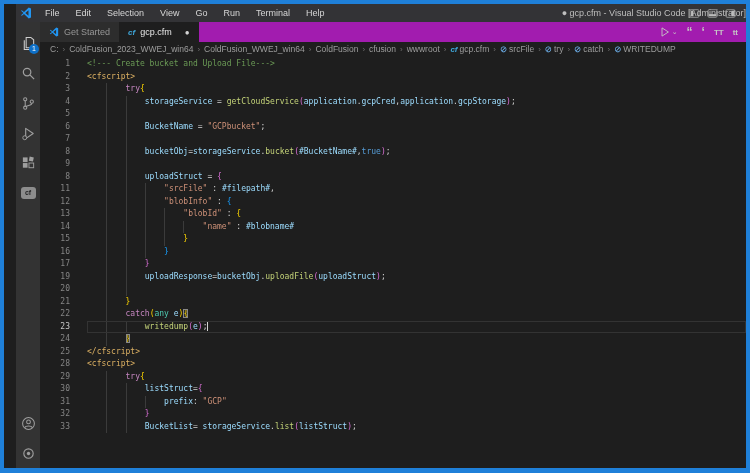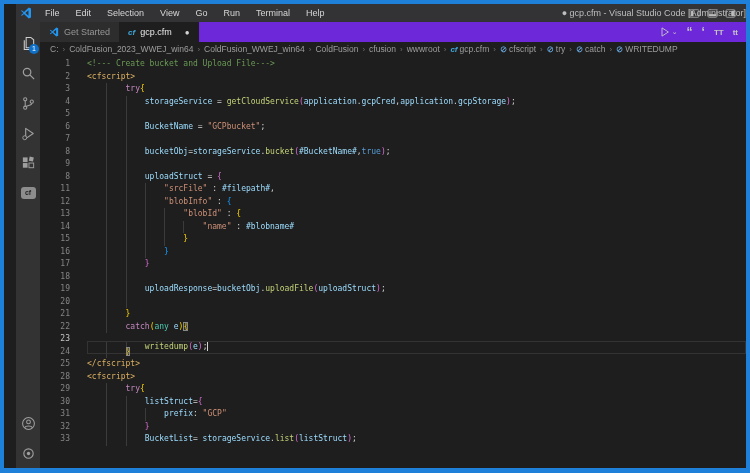--- a/index.html
+++ b/index.html
@@ -28,21 +28,21 @@
               position:relative; }
   .act-item svg { width:15px; height:15px; }
   .badge { position:absolute; right:1px; bottom:4px; width:10px; height:10px; border-radius:50%;
            background:#0e70c8; color:#fff; font-size:7px; line-height:10px; text-align:center; }
   .cf-box { width:15px; height:12px; background:#8d8d8d; border-radius:3px; color:#252526;
             font-size:7px; font-weight:bold; text-align:center; line-height:12px; }
   .act-bottom { margin-top:auto; display:flex; flex-direction:column; align-items:center; }
 
   
   .editor-col { flex:1; display:flex; flex-direction:column; min-width:0; background:#1e1e1e; }
-  .tabbar { height:20px; flex:0 0 20px; background:#6d28d9; display:flex; align-items:stretch; }
+  .tabbar { height:20px; flex:0 0 20px; background:#a21caf; display:flex; align-items:stretch; }
   .tab { display:flex; align-items:center; gap:5px; padding:0 9px; font-size:9px; cursor:default; }
   .tab.inactive { background:#2d2d2d; color:#969696; }
   .tab.active { background:#1e1e1e; color:#e8e8e8; }
   .tab .file-icon { font-size:8px; font-style:italic; font-weight:bold; color:#3fa9dd; }
   .tab .vsc-ic { width:10px; height:10px; }
   .dirty-dot { font-size:8px; color:#d4d4d4; margin-left:8px; }
   .tab-actions { margin-left:auto; display:flex; align-items:center; gap:9px; padding-right:8px;
                  color:#c5c5c5; }
   .tab-action { font-size:9px; display:flex; align-items:center; color:#c5c5c5; }
   .tab-action.quotes { font-size:12px; font-weight:bold; line-height:8px; }
@@ -58,21 +58,21 @@
   .bc-cf { font-style:italic; font-weight:bold; color:#3fa9dd; font-size:8px; }
   .bc-sym { color:#75beff; font-size:8.5px; line-height:8px; }
 
   
   .code-area { flex:1; overflow:hidden; padding-top:2px; font-family:"DejaVu Sans Mono", monospace;
                font-size:8px; cursor:text; }
   .line { display:flex; height:12.5px; line-height:12.5px; white-space:pre; }
   .gutter { flex:0 0 47px; text-align:right; padding-right:17px; color:#858585; }
   .gutter.g-active { color:#c6c6c6; }
   .content { flex:1; height:12.5px; }
-  .line.active .content { outline:1px solid #333333; outline-offset:-1px;margin-top:8px; }
+  .line.active .content { outline:1px solid #333333; outline-offset:-1px; }
   .ind { display:inline-block; width:4ch; height:12.5px; vertical-align:top; }
   .ind.guide { border-left:1px solid #3b3b3b; }
   .match { outline:1px solid #888888; outline-offset:-1px; background:rgba(120,120,120,.18); }
   .cursor { display:inline-block; width:1px; height:10px; background:#d4d4d4;
             vertical-align:-2px; }
 </style>
 <style>.tk-c{color:#6a9955}.tk-t{color:#ddb163}.tk-k{color:#c586c0}.tk-kb{color:#569cd6}.tk-ty{color:#4ec9b0}.tk-v{color:#9cdcfe}.tk-f{color:#c3d278}.tk-s{color:#ce9178}.tk-p{color:#d4d4d4}.tk-b1{color:#ffd700}.tk-b2{color:#da70d6}.tk-b3{color:#179fff}</style></head>
 <body>
 
 <div class="window-frame">
@@ -220,21 +220,21 @@
               <span>wwwroot</span>
             </span>
             <span class="bc-sep">›</span>
             <span class="bc-item">
               <span class="bc-cf">cf</span>
               <span>gcp.cfm</span>
             </span>
             <span class="bc-sep">›</span>
             <span class="bc-item">
               <span class="bc-sym">⊘</span>
-              <span>cfscript</span>
+              <span>srcFile</span>
             </span>
             <span class="bc-sep">›</span>
             <span class="bc-item">
               <span class="bc-sym">⊘</span>
               <span>try</span>
             </span>
             <span class="bc-sep">›</span>
             <span class="bc-item">
               <span class="bc-sym">⊘</span>
               <span>catch</span>
@@ -257,21 +257,20 @@
             <div class="line"><span class="gutter">8</span><span class="content"><span class="ind"></span><span class="ind guide"></span><span class="ind guide"></span><span class="tk-v">bucketObj</span><span class="tk-p">=</span><span class="tk-v">storageService</span><span class="tk-p">.</span><span class="tk-f">bucket</span><span class="tk-b2">(</span><span class="tk-v">#BucketName#</span><span class="tk-p">,</span><span class="tk-kb">true</span><span class="tk-b2">)</span><span class="tk-p">;</span></span></div>
             <div class="line"><span class="gutter">9</span><span class="content"><span class="ind"></span><span class="ind guide"></span><span class="ind guide"></span></span></div>
             <div class="line"><span class="gutter">8</span><span class="content"><span class="ind"></span><span class="ind guide"></span><span class="ind guide"></span><span class="tk-v">uploadStruct</span><span class="tk-p"> = </span><span class="tk-b2">{</span></span></div>
             <div class="line"><span class="gutter">11</span><span class="content"><span class="ind"></span><span class="ind guide"></span><span class="ind guide"></span><span class="ind guide"></span><span class="tk-s">"srcFile"</span><span class="tk-p"> : </span><span class="tk-v">#filepath#</span><span class="tk-p">,</span></span></div>
             <div class="line"><span class="gutter">12</span><span class="content"><span class="ind"></span><span class="ind guide"></span><span class="ind guide"></span><span class="ind guide"></span><span class="tk-s">"blobInfo"</span><span class="tk-p"> : </span><span class="tk-b3">{</span></span></div>
             <div class="line"><span class="gutter">13</span><span class="content"><span class="ind"></span><span class="ind guide"></span><span class="ind guide"></span><span class="ind guide"></span><span class="ind guide"></span><span class="tk-s">"blobId"</span><span class="tk-p"> : </span><span class="tk-b1">{</span></span></div>
             <div class="line"><span class="gutter">14</span><span class="content"><span class="ind"></span><span class="ind guide"></span><span class="ind guide"></span><span class="ind guide"></span><span class="ind guide"></span><span class="ind guide"></span><span class="tk-s">"name"</span><span class="tk-p"> : </span><span class="tk-v">#blobname#</span></span></div>
             <div class="line"><span class="gutter">15</span><span class="content"><span class="ind"></span><span class="ind guide"></span><span class="ind guide"></span><span class="ind guide"></span><span class="ind guide"></span><span class="tk-b1">}</span></span></div>
             <div class="line"><span class="gutter">16</span><span class="content"><span class="ind"></span><span class="ind guide"></span><span class="ind guide"></span><span class="ind guide"></span><span class="tk-b3">}</span></span></div>
             <div class="line"><span class="gutter">17</span><span class="content"><span class="ind"></span><span class="ind guide"></span><span class="ind guide"></span><span class="tk-b2">}</span></span></div>
-            <div class="line"><span class="gutter">18</span><span class="content"><span class="ind"></span><span class="ind guide"></span><span class="ind guide"></span></span></div>
             <div class="line"><span class="gutter">19</span><span class="content"><span class="ind"></span><span class="ind guide"></span><span class="ind guide"></span><span class="tk-v">uploadResponse</span><span class="tk-p">=</span><span class="tk-v">bucketObj</span><span class="tk-p">.</span><span class="tk-f">uploadFile</span><span class="tk-b2">(</span><span class="tk-v">uploadStruct</span><span class="tk-b2">)</span><span class="tk-p">;</span></span></div>
             <div class="line"><span class="gutter">20</span><span class="content"><span class="ind"></span><span class="ind guide"></span><span class="ind guide"></span></span></div>
             <div class="line"><span class="gutter">21</span><span class="content"><span class="ind"></span><span class="ind guide"></span><span class="tk-b1">}</span></span></div>
             <div class="line"><span class="gutter">22</span><span class="content"><span class="ind"></span><span class="ind guide"></span><span class="tk-k">catch</span><span class="tk-b1">(</span><span class="tk-ty">any</span><span class="tk-p"> </span><span class="tk-v">e</span><span class="tk-b1">)</span><span class="tk-b1 match">{</span></span></div>
             <div class="line active"><span class="gutter g-active">23</span><span class="content"><span class="ind"></span><span class="ind guide"></span><span class="ind guide"></span><span class="tk-f">writedump</span><span class="tk-b2">(</span><span class="tk-v">e</span><span class="tk-b2">)</span><span class="tk-p">;</span><span class="cursor"></span></span></div>
             <div class="line"><span class="gutter">24</span><span class="content"><span class="ind"></span><span class="ind guide"></span><span class="tk-b1 match">}</span></span></div>
             <div class="line"><span class="gutter">25</span><span class="content"><span class="tk-t">&lt;/cfscript&gt;</span></span></div>
             <div class="line"><span class="gutter">28</span><span class="content"><span class="tk-t">&lt;cfscript&gt;</span></span></div>
             <div class="line"><span class="gutter">29</span><span class="content"><span class="ind"></span><span class="ind guide"></span><span class="tk-k">try</span><span class="tk-b1">{</span></span></div>
             <div class="line"><span class="gutter">30</span><span class="content"><span class="ind"></span><span class="ind guide"></span><span class="ind guide"></span><span class="tk-v">listStruct</span><span class="tk-p">=</span><span class="tk-b2">{</span></span></div>

